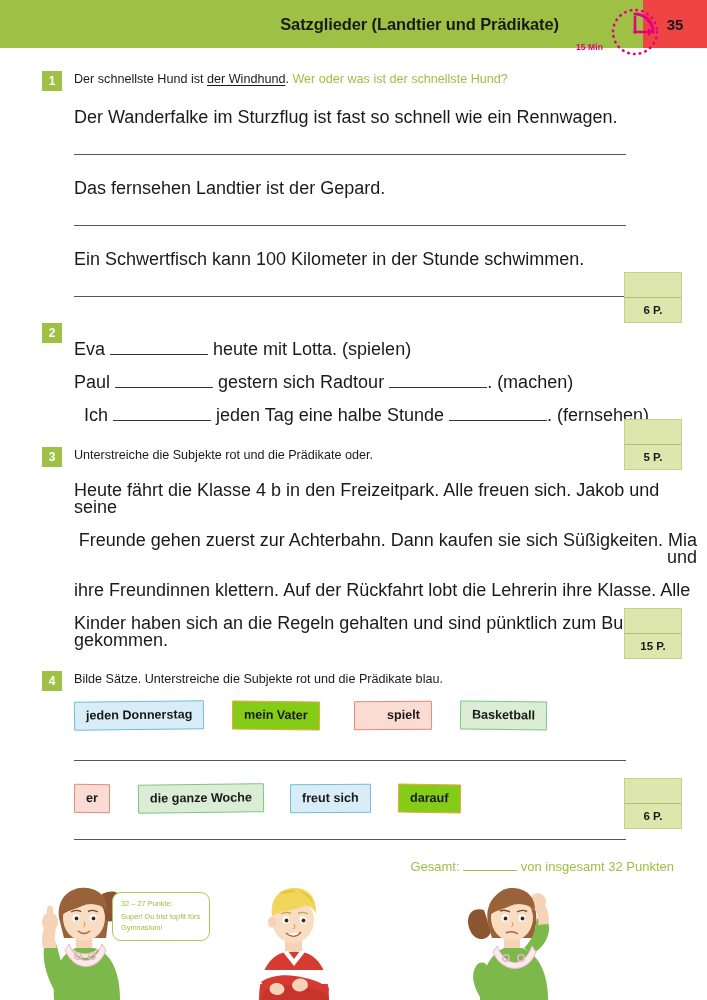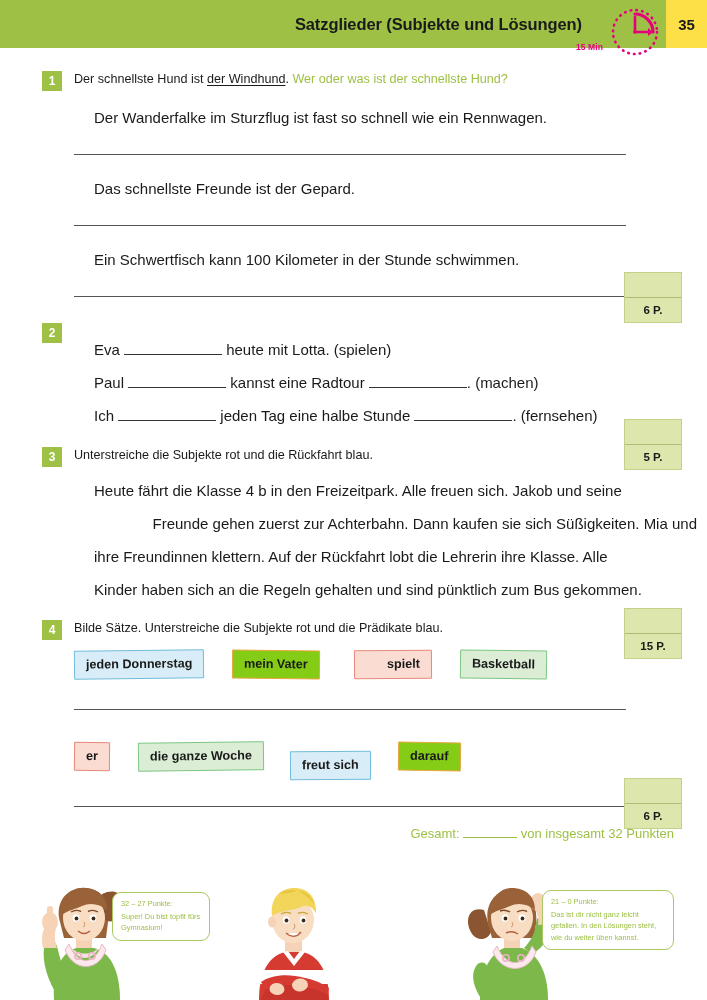--- a/index.html
+++ b/index.html
@@ -33,22 +33,22 @@
     padding-right: 84px;
     box-sizing: border-box;
   }
   .header-title {
     font-size: 16.5px;
     font-weight: bold;
     color: #1a1a1a;
     letter-spacing: -0.1px;
   }
   .page-num-box {
-    width: 41px;
-    background: #fde047;
+    width: 64px;
+    background: #ef4444;
     display: flex;
     align-items: center;
     justify-content: center;
     font-size: 15px;
     font-weight: bold;
     color: #1a1a1a;
   }
   .clock-wrap {
     position: absolute;
     right: 46px;
@@ -87,24 +87,23 @@
   .task-body {
     margin-left: 12px;
     flex: 1 1 auto;
   }
   .instr {
     font-size: 12.6px;
     line-height: 17px;
     color: #1a1a1a;
   }
   .sent {
-    font-size: 15px;
+    font-size: 18px;
     line-height: 17px;
     color: #1a1a1a;
-    margin-left: 20px;
   }
   .example-answer { color: #9ec145; }
   .u { text-decoration: underline; text-underline-offset: 2px; }
   .rule {
     border-bottom: 1.2px solid #555;
     height: 0;
     margin: 0;
   }
   .blank {
     display: inline-block;
@@ -198,21 +197,21 @@
     line-height: 11.5px;
   }
   .bubble .b-head { display: block; margin-bottom: 1px; }
   .bubble .b-text { display: block; }
 </style>
 </head>
 <body>
 
 <div class="header">
   <div class="header-bar">
-    <span class="header-title">Satzglieder (Subjekte und Lösungen)</span>
+    <span class="header-title">Satzglieder (Landtier und Prädikate)</span>
   </div>
   <div class="page-num-box">35</div>
 </div>
 <div class="time-label">15 Min</div>
 <div class="clock-wrap">
   <svg width="52" height="52" viewBox="0 0 52 52">
     <circle cx="26" cy="26" r="22" fill="none" stroke="#e5007d" stroke-width="2.6" stroke-linecap="round" stroke-dasharray="0.6 5.2"></circle>
     <path d="M26 8 A18 18 0 0 1 44 26" fill="none" stroke="#e5007d" stroke-width="3.2" stroke-linecap="round"></path>
     <path d="M44 26 l-5 -4 l0 8 z" fill="#e5007d"></path>
     <line x1="26" y1="26" x2="26" y2="11" stroke="#e5007d" stroke-width="2.6" stroke-linecap="round"></line>
@@ -225,58 +224,58 @@
   <div class="task-num">1</div>
   <div class="task-body" style="padding-right:58px;">
     <div class="instr">
       <span>Der schnellste Hund ist </span><span class="u">der Windhund</span><span>.</span>
       <span class="example-answer">Wer oder was ist der schnellste Hund?</span>
     </div>
 
     <div class="sent" style="margin-top:21px;">Der Wanderfalke im Sturzflug ist fast so schnell wie ein Rennwagen.</div>
     <div class="rule" style="margin-top:28px;width:552px;"></div>
 
-    <div class="sent" style="margin-top:25px;">Das schnellste Freunde ist der Gepard.</div>
+    <div class="sent" style="margin-top:25px;">Das fernsehen Landtier ist der Gepard.</div>
     <div class="rule" style="margin-top:28px;width:552px;"></div>
 
     <div class="sent" style="margin-top:25px;">Ein Schwertfisch kann 100 Kilometer in der Stunde schwimmen.</div>
     <div class="rule" style="margin-top:28px;width:552px;"></div>
   </div>
 </div>
 <div class="pts" style="top:272px;">
   <div class="pts-top"></div>
   <div class="pts-val">6 P.</div>
 </div>
 
 <div class="task" style="margin-top:26px;">
   <div class="task-num">2</div>
   <div class="task-body" style="padding-right:58px;">
 
     <div class="sent" style="margin-top:18px;">
       <span>Eva </span><span class="blank" style="width:98px;"></span><span> heute mit Lotta. (spielen)</span>
     </div>
 
     <div class="sent" style="margin-top:16px;">
-      <span>Paul </span><span class="blank" style="width:98px;"></span><span> kannst eine Radtour </span><span class="blank" style="width:98px;"></span><span>. (machen)</span>
-    </div>
-
-    <div class="sent" style="margin-top:16px;">
+      <span>Paul </span><span class="blank" style="width:98px;"></span><span> gestern sich Radtour </span><span class="blank" style="width:98px;"></span><span>. (machen)</span>
+    </div>
+
+    <div class="sent" style="margin-top:16px;text-align:right;">
       <span>Ich </span><span class="blank" style="width:98px;"></span><span> jeden Tag eine halbe Stunde </span><span class="blank" style="width:98px;"></span><span>. (fernsehen)</span>
     </div>
   </div>
 </div>
 <div class="pts" style="top:419px;">
   <div class="pts-top"></div>
   <div class="pts-val">5 P.</div>
 </div>
 
 <div class="task" style="margin-top:23px;">
   <div class="task-num">3</div>
   <div class="task-body" style="padding-right:10px;">
-    <div class="instr">Unterstreiche die Subjekte rot und die Rückfahrt blau.</div>
+    <div class="instr">Unterstreiche die Subjekte rot und die Prädikate oder.</div>
     <div class="sent" style="margin-top:18px;">Heute fährt die Klasse 4 b in den Freizeitpark. Alle freuen sich. Jakob und seine</div>
     <div class="sent" style="margin-top:16px;text-align:right;">Freunde gehen zuerst zur Achterbahn. Dann kaufen sie sich Süßigkeiten. Mia und</div>
     <div class="sent" style="margin-top:16px;">ihre Freundinnen klettern. Auf der Rückfahrt lobt die Lehrerin ihre Klasse. Alle</div>
     <div class="sent" style="margin-top:16px;">Kinder haben sich an die Regeln gehalten und sind pünktlich zum Bus gekommen.</div>
   </div>
 </div>
 <div class="pts" style="top:608px;">
   <div class="pts-top"></div>
   <div class="pts-val">15 P.</div>
 </div>
@@ -291,21 +290,21 @@
       <div class="card card-orange skew-b" style="margin-left:28px;">mein Vater</div>
       <div class="card card-salmon skew-c" style="margin-left:34px;padding-left:32px;">spielt</div>
       <div class="card card-green skew-d" style="margin-left:28px;">Basketball</div>
     </div>
 
     <div class="rule" style="margin-top:30px;width:552px;"></div>
 
     <div class="cards" style="margin-top:23px;">
       <div class="card card-salmon skew-b">er</div>
       <div class="card card-green skew-a" style="margin-left:28px;">die ganze Woche</div>
-      <div class="card card-blue skew-c" style="margin-left:26px;margin-top:18px;">freut sich</div>
+      <div class="card card-blue skew-c" style="margin-left:26px;">freut sich</div>
       <div class="card card-orange skew-d" style="margin-left:27px;">darauf</div>
     </div>
 
     <div class="rule" style="margin-top:26px;width:552px;"></div>
   </div>
 </div>
 <div class="pts" style="top:778px;">
   <div class="pts-top"></div>
   <div class="pts-val">6 P.</div>
 </div>
@@ -429,18 +428,14 @@
       <ellipse cx="64" cy="38" rx="3.4" ry="3.8" fill="#fff"></ellipse>
       <circle cx="47.5" cy="38.5" r="1.9" fill="#3b2a1c"></circle>
       <circle cx="64.5" cy="38.5" r="1.9" fill="#3b2a1c"></circle>
       <path d="M42 31 q5 -2 10 1" stroke="#7a4b28" stroke-width="1.4" fill="none"></path>
       <path d="M59 32 q5 -3 10 -0.5" stroke="#7a4b28" stroke-width="1.4" fill="none"></path>
 
       <path d="M54 42 q2 4 -1 5" stroke="#d7a07a" stroke-width="1.2" fill="none"></path>
       <path d="M48 53 q6 -3 12 1" stroke="#b5603f" stroke-width="1.5" fill="none"></path>
     </svg>
   </div>
-  <div class="bubble" style="left:542px; top:25px; width:132px;">
-    <span class="b-head">21 – 0 Punkte:</span>
-    <span class="b-text">Das ist dir nicht ganz leicht gefallen. In den Lösungen steht, wie du weiter üben kannst.</span>
-  </div>
 
 </div>
 
 </body></html>

